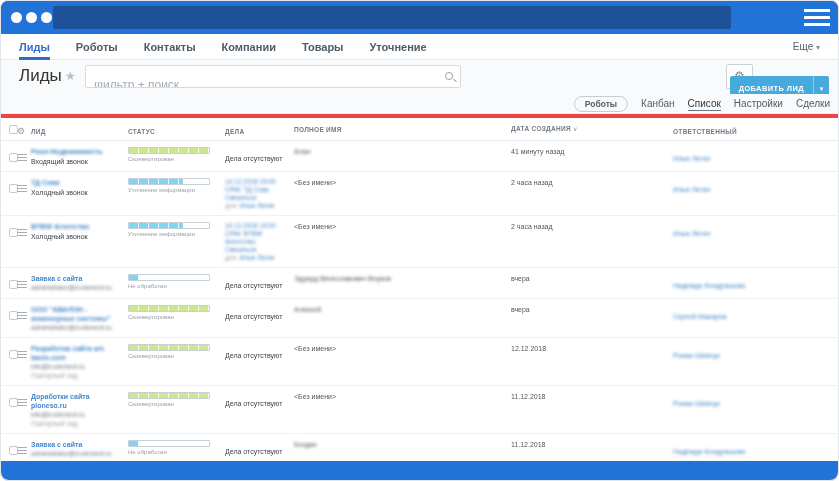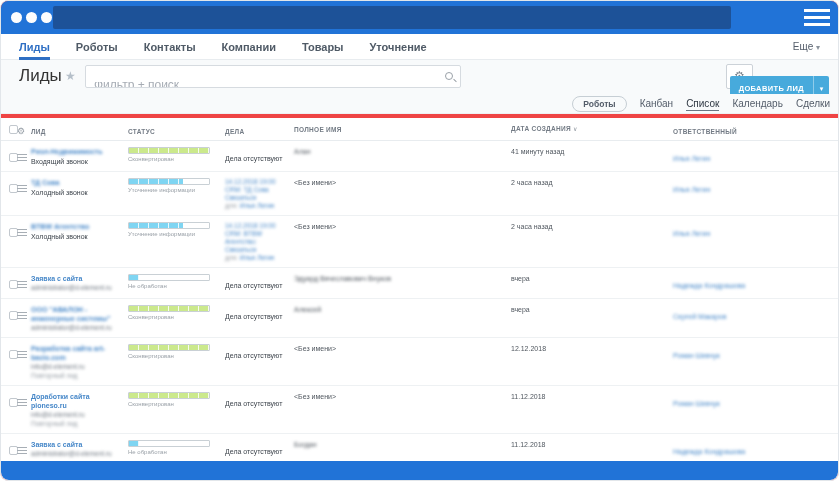--- a/index.html
+++ b/index.html
@@ -118,21 +118,21 @@
       <span class="lbl">ДОБАВИТЬ ЛИД</span>
       <span class="split">▾</span>
     </div>
   </div>
 
   <div class="statusline">
     <div class="sl-right">
       <div class="robots">Роботы</div>
       <div class="view-tab">Канбан</div>
       <div class="view-tab active">Список</div>
-      <div class="view-tab">Календарь</div>
+      <div class="view-tab">Настройки</div>
       <div class="view-tab">Сделки</div>
     </div>
   </div>
 
   <div class="grid">
     <div class="gh">
       <div class="c1"><span class="cb"></span></div>
       <div class="c2"><span class="gear-sm">⚙</span></div>
       <div class="c-lead"><span class="hlabel">ЛИД</span></div>
       <div class="c-status"><span class="hlabel">СТАТУС</span></div>

